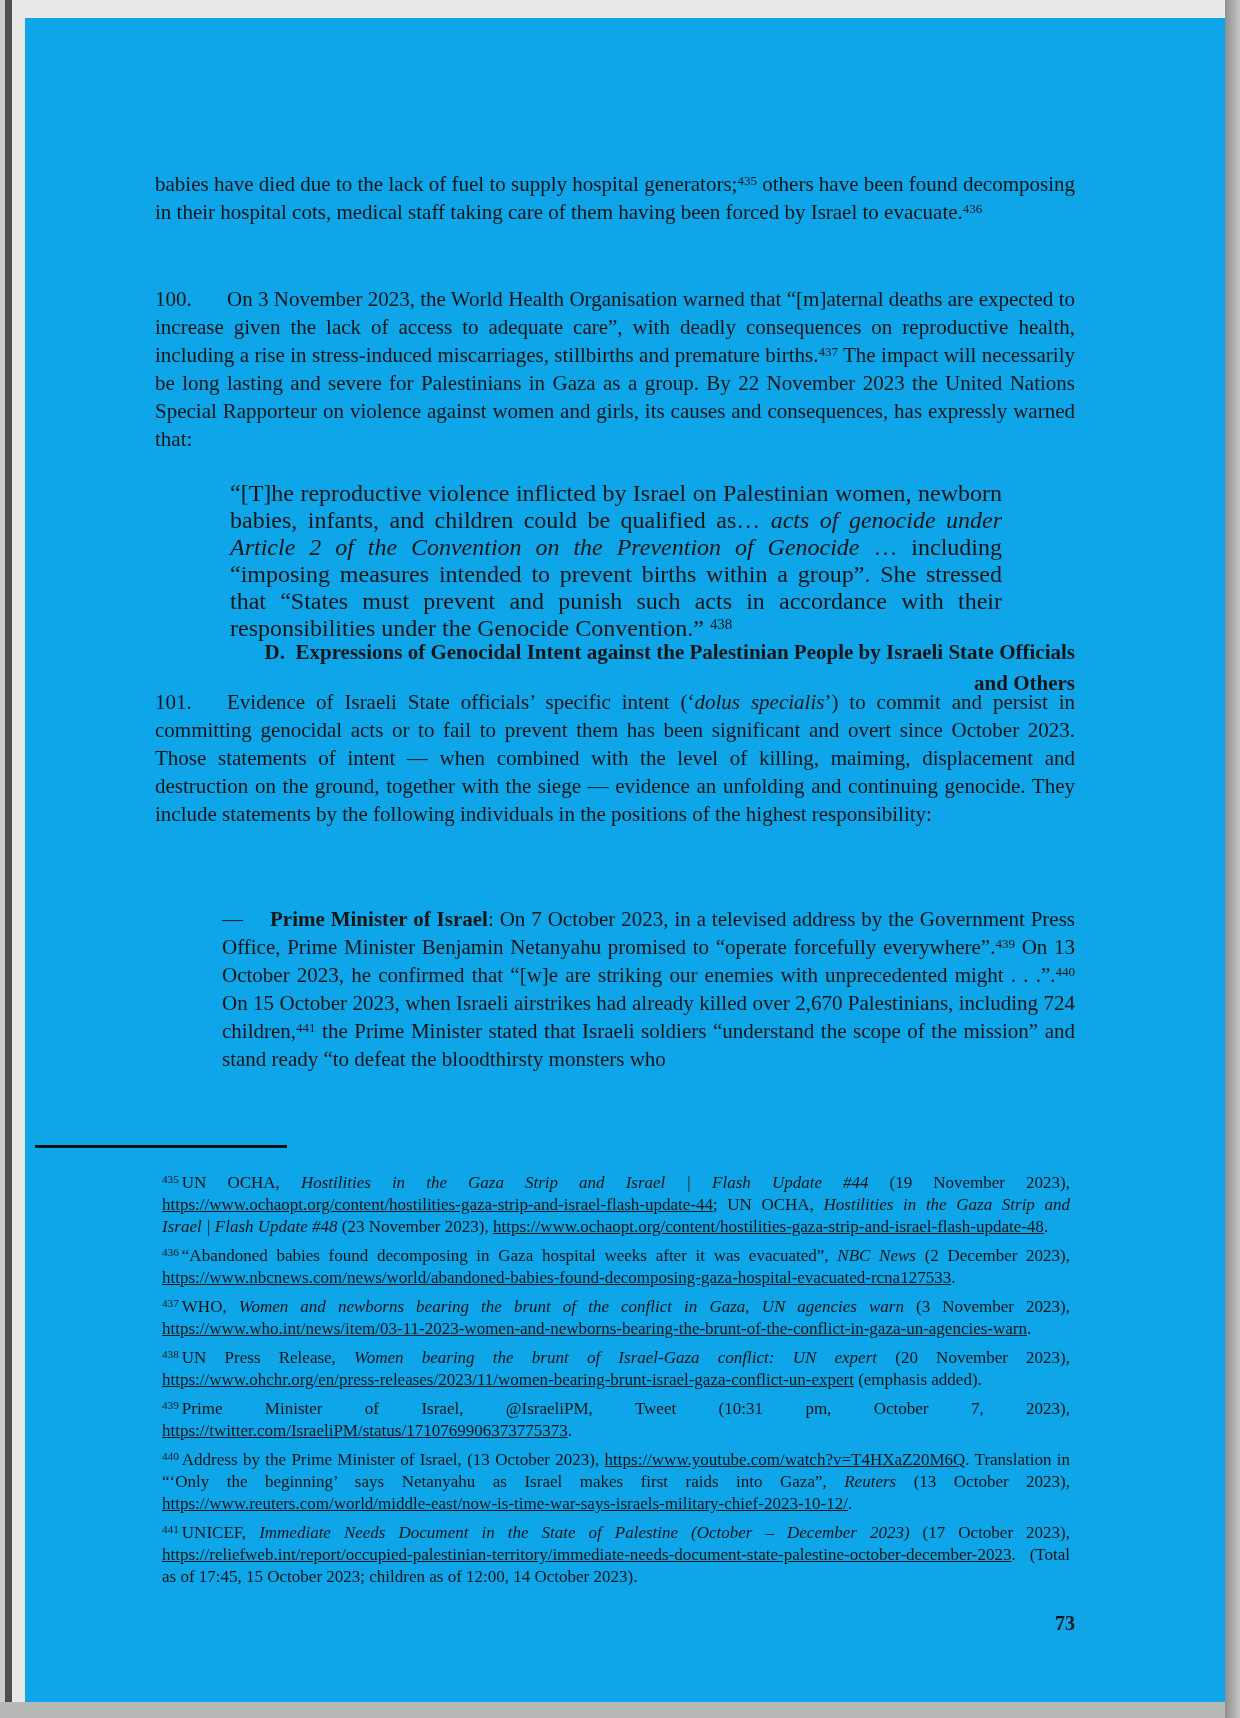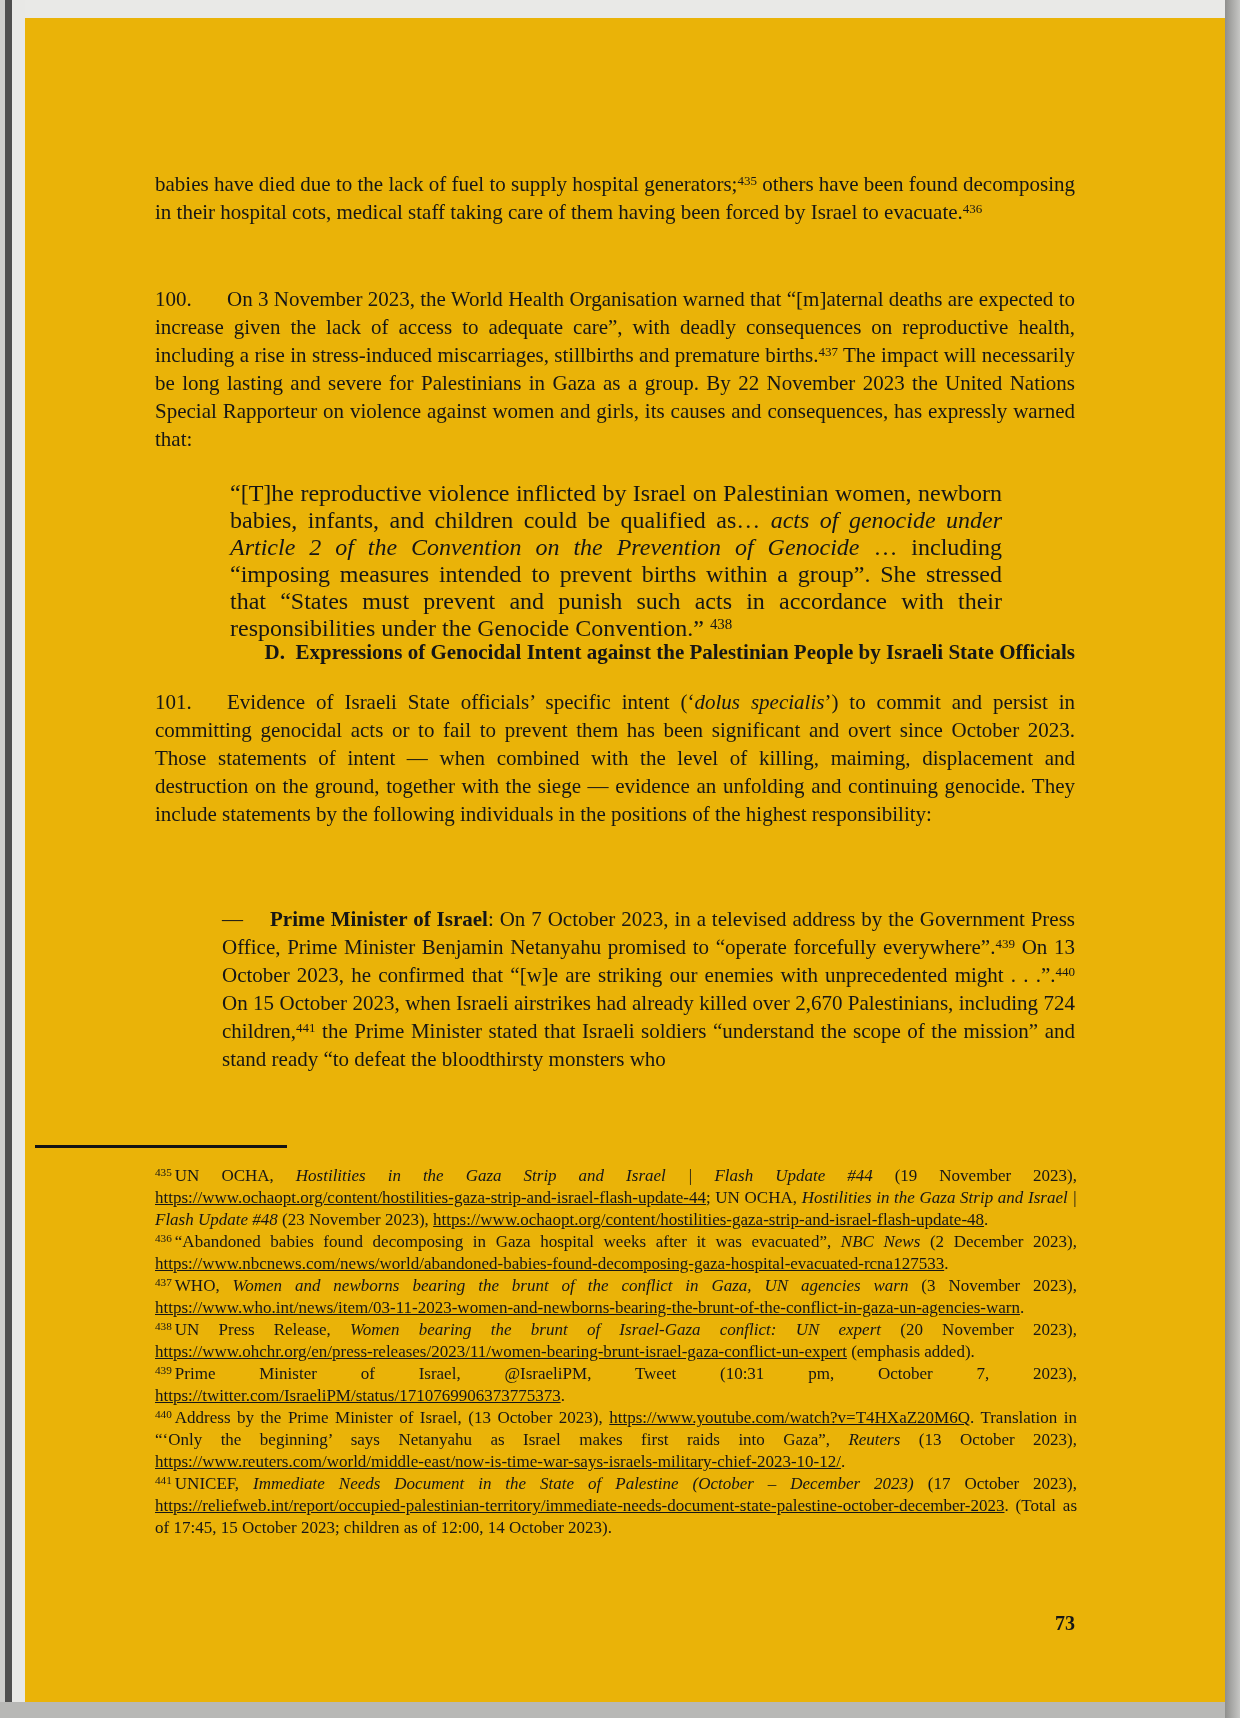--- a/index.html
+++ b/index.html
@@ -11,21 +11,21 @@
     overflow:hidden;
   }
   .edge-left-outer{position:absolute;left:0;top:0;width:5px;height:100%;background:#cdcdcb}
   .edge-left-bar{position:absolute;left:5px;top:0;width:7px;height:100%;background:#4e4e4e}
   .edge-left-inner{position:absolute;left:12px;top:0;width:13px;height:100%;background:#e8e8e6}
   .edge-bottom{position:absolute;left:0;bottom:0;width:100%;height:16px;background:#b8b8b6}
   .edge-right{position:absolute;right:0;top:0;width:15px;height:100%;
     background:linear-gradient(to right,#8f8f8d,#c6c6c4)}
   .page{
     position:absolute;left:25px;top:18px;width:1201px;height:1684px;
-    background:#eab308;
+    background:#0ea5e9;
   }
   .content{position:absolute;left:130px;top:0;width:920px;height:1684px}
   .block{
     position:absolute;width:920px;
     font-size:21px;line-height:28px;text-align:justify;
   }
   [data-name="paragraph-continuation"]{top:152px}
   [data-name="paragraph-100"]{top:267px}
   [data-name="quote-438"]{top:462px;left:75px;width:772px;font-size:24px;line-height:27px}
   [data-name="section-heading"]{top:619px;text-align:right;font-weight:bold;line-height:31px}
@@ -33,21 +33,21 @@
   [data-name="paragraph-101"]{top:670px}
   [data-name="bullet-prime-minister"]{top:887px;left:67px;width:853px}
   [data-name="footnote-separator"]{
     position:absolute;top:1127px;left:10px;width:252px;height:3px;background:#141414;
   }
   [data-name="footnotes"]{
     position:absolute;top:1147px;left:0;width:922px;
     font-size:17px;line-height:22px;text-align:justify;
     overflow-wrap:break-word;
   }
-  .footnote{margin:0}
+  .footnote{margin:7px}
   .ref{font-size:0.62em;line-height:0;vertical-align:baseline;position:relative;top:-0.5em}
   .fnum{font-size:0.66em;line-height:0;vertical-align:baseline;position:relative;top:-0.45em;margin-right:3px}
   .link{text-decoration:underline}
   .pnum{display:inline-block;width:72px}
   .dash{display:inline-block;width:48px}
   i{font-style:italic}
   b{font-weight:bold}
   [data-name="page-number"]{
     position:absolute;top:1594px;left:1030px;
     font-size:20px;font-weight:bold;
@@ -61,20 +61,21 @@
 <div class="edge-left-inner" data-name="scan-edge-left-inner"></div>
 <div class="edge-bottom" data-name="scan-edge-bottom"></div>
 
 <div class="page" data-name="document-page">
   <div class="content" data-name="page-content" id="text-content">
       <div class="block" data-name="paragraph-continuation"><span data-name="text-run">babies have died due to the lack of fuel to supply hospital generators;</span><sup class="ref" data-name="footnote-ref">435</sup><span data-name="text-run"> others have been found decomposing in their hospital cots, medical staff taking care of them having been forced by Israel to evacuate.</span><sup class="ref" data-name="footnote-ref">436</sup></div>
       <div class="block" data-name="paragraph-100"><span class="pnum" data-name="paragraph-number">100.</span><span data-name="text-run">On 3 November 2023, the World Health Organisation warned that “[m]aternal deaths are expected to increase given the lack of access to adequate care”, with deadly consequences on reproductive health, including a rise in stress-induced miscarriages, stillbirths and premature births.</span><sup class="ref" data-name="footnote-ref">437</sup><span data-name="text-run"> The impact will necessarily be long lasting and severe for Palestinians in Gaza as a group. By 22 November 2023 the United Nations Special Rapporteur on violence against women and girls, its causes and consequences, has expressly warned that:</span></div>
       <div class="block" data-name="quote-438"><span data-name="text-run">“[T]he reproductive violence inflicted by Israel on Palestinian women, newborn babies, infants, and children could be qualified as… </span><i data-name="text-run">acts of genocide under Article 2 of the Convention on the Prevention of Genocide</i><span data-name="text-run"> … including “imposing measures intended to prevent births within a group”. She stressed that “States must prevent and punish such acts in accordance with their responsibilities under the Genocide Convention.” </span><sup class="ref" data-name="footnote-ref">438</sup></div>
       <div class="block" data-name="section-heading">
         <div class="hline" data-name="heading-line"><b data-name="text-run">D.&nbsp; Expressions of Genocidal Intent against the Palestinian People by Israeli State Officials</b></div>
+        <div class="hline" data-name="heading-line"><b data-name="text-run">and Others</b></div>
       </div>
       <div class="block" data-name="paragraph-101"><span class="pnum" data-name="paragraph-number">101.</span><span data-name="text-run">Evidence of Israeli State officials’ specific intent (‘</span><i data-name="text-run">dolus specialis</i><span data-name="text-run">’) to commit and persist in committing genocidal acts or to fail to prevent them has been significant and overt since October 2023. Those statements of intent — when combined with the level of killing, maiming, displacement and destruction on the ground, together with the siege — evidence an unfolding and continuing genocide. They include statements by the following individuals in the positions of the highest responsibility:</span></div>
       <div class="block" data-name="bullet-prime-minister"><span class="dash" data-name="list-dash">—</span><b data-name="text-run">Prime Minister of Israel</b><span data-name="text-run">: On 7 October 2023, in a televised address by the Government Press Office, Prime Minister Benjamin Netanyahu promised to “operate forcefully everywhere”.</span><sup class="ref" data-name="footnote-ref">439</sup><span data-name="text-run"> On 13 October 2023, he confirmed that “[w]e are striking our enemies with unprecedented might . . .”.</span><sup class="ref" data-name="footnote-ref">440</sup><span data-name="text-run"> On 15 October 2023, when Israeli airstrikes had already killed over 2,670 Palestinians, including 724 children,</span><sup class="ref" data-name="footnote-ref">441</sup><span data-name="text-run"> the Prime Minister stated that Israeli soldiers “understand the scope of the mission” and stand ready “to defeat the bloodthirsty monsters who</span></div>
       <div data-name="footnotes">
         <div class="footnote" data-name="footnote-435"><sup class="fnum" data-name="footnote-number">435</sup><span data-name="text-run">UN OCHA, </span><i data-name="text-run">Hostilities in the Gaza Strip and Israel | Flash Update #44</i><span data-name="text-run"> (19 November 2023), </span><span class="link" data-name="hyperlink">https://www.ochaopt.org/content/hostilities-gaza-strip-and-israel-flash-update-44</span><span data-name="text-run">; UN OCHA, </span><i data-name="text-run">Hostilities in the Gaza Strip and Israel | Flash Update #48</i><span data-name="text-run"> (23 November 2023), </span><span class="link" data-name="hyperlink">https://www.ochaopt.org/content/hostilities-gaza-strip-and-israel-flash-update-48</span><span data-name="text-run">.</span></div>
         <div class="footnote" data-name="footnote-436"><sup class="fnum" data-name="footnote-number">436</sup><span data-name="text-run">“Abandoned babies found decomposing in Gaza hospital weeks after it was evacuated”, </span><i data-name="text-run">NBC News</i><span data-name="text-run"> (2 December 2023), </span><span class="link" data-name="hyperlink">https://www.nbcnews.com/news/world/abandoned-babies-found-decomposing-gaza-hospital-evacuated-rcna127533</span><span data-name="text-run">.</span></div>
         <div class="footnote" data-name="footnote-437"><sup class="fnum" data-name="footnote-number">437</sup><span data-name="text-run">WHO, </span><i data-name="text-run">Women and newborns bearing the brunt of the conflict in Gaza, UN agencies warn</i><span data-name="text-run"> (3 November 2023), </span><span class="link" data-name="hyperlink">https://www.who.int/news/item/03-11-2023-women-and-newborns-bearing-the-brunt-of-the-conflict-in-gaza-un-agencies-warn</span><span data-name="text-run">.</span></div>
         <div class="footnote" data-name="footnote-438"><sup class="fnum" data-name="footnote-number">438</sup><span data-name="text-run">UN Press Release, </span><i data-name="text-run">Women bearing the brunt of Israel-Gaza conflict: UN expert</i><span data-name="text-run"> (20 November 2023), </span><span class="link" data-name="hyperlink">https://www.ohchr.org/en/press-releases/2023/11/women-bearing-brunt-israel-gaza-conflict-un-expert</span><span data-name="text-run"> (emphasis added).</span></div>
         <div class="footnote" data-name="footnote-439"><sup class="fnum" data-name="footnote-number">439</sup><span data-name="text-run">Prime Minister of Israel, @IsraeliPM, Tweet (10:31 pm, October 7, 2023), </span><span class="link" data-name="hyperlink">https://twitter.com/IsraeliPM/status/1710769906373775373</span><span data-name="text-run">.</span></div>
         <div class="footnote" data-name="footnote-440"><sup class="fnum" data-name="footnote-number">440</sup><span data-name="text-run">Address by the Prime Minister of Israel, (13 October 2023), </span><span class="link" data-name="hyperlink">https://www.youtube.com/watch?v=T4HXaZ20M6Q</span><span data-name="text-run">. Translation in “‘Only the beginning’ says Netanyahu as Israel makes first raids into Gaza”, </span><i data-name="text-run">Reuters</i><span data-name="text-run"> (13 October 2023), </span><span class="link" data-name="hyperlink">https://www.reuters.com/world/middle-east/now-is-time-war-says-israels-military-chief-2023-10-12/</span><span data-name="text-run">.</span></div>

